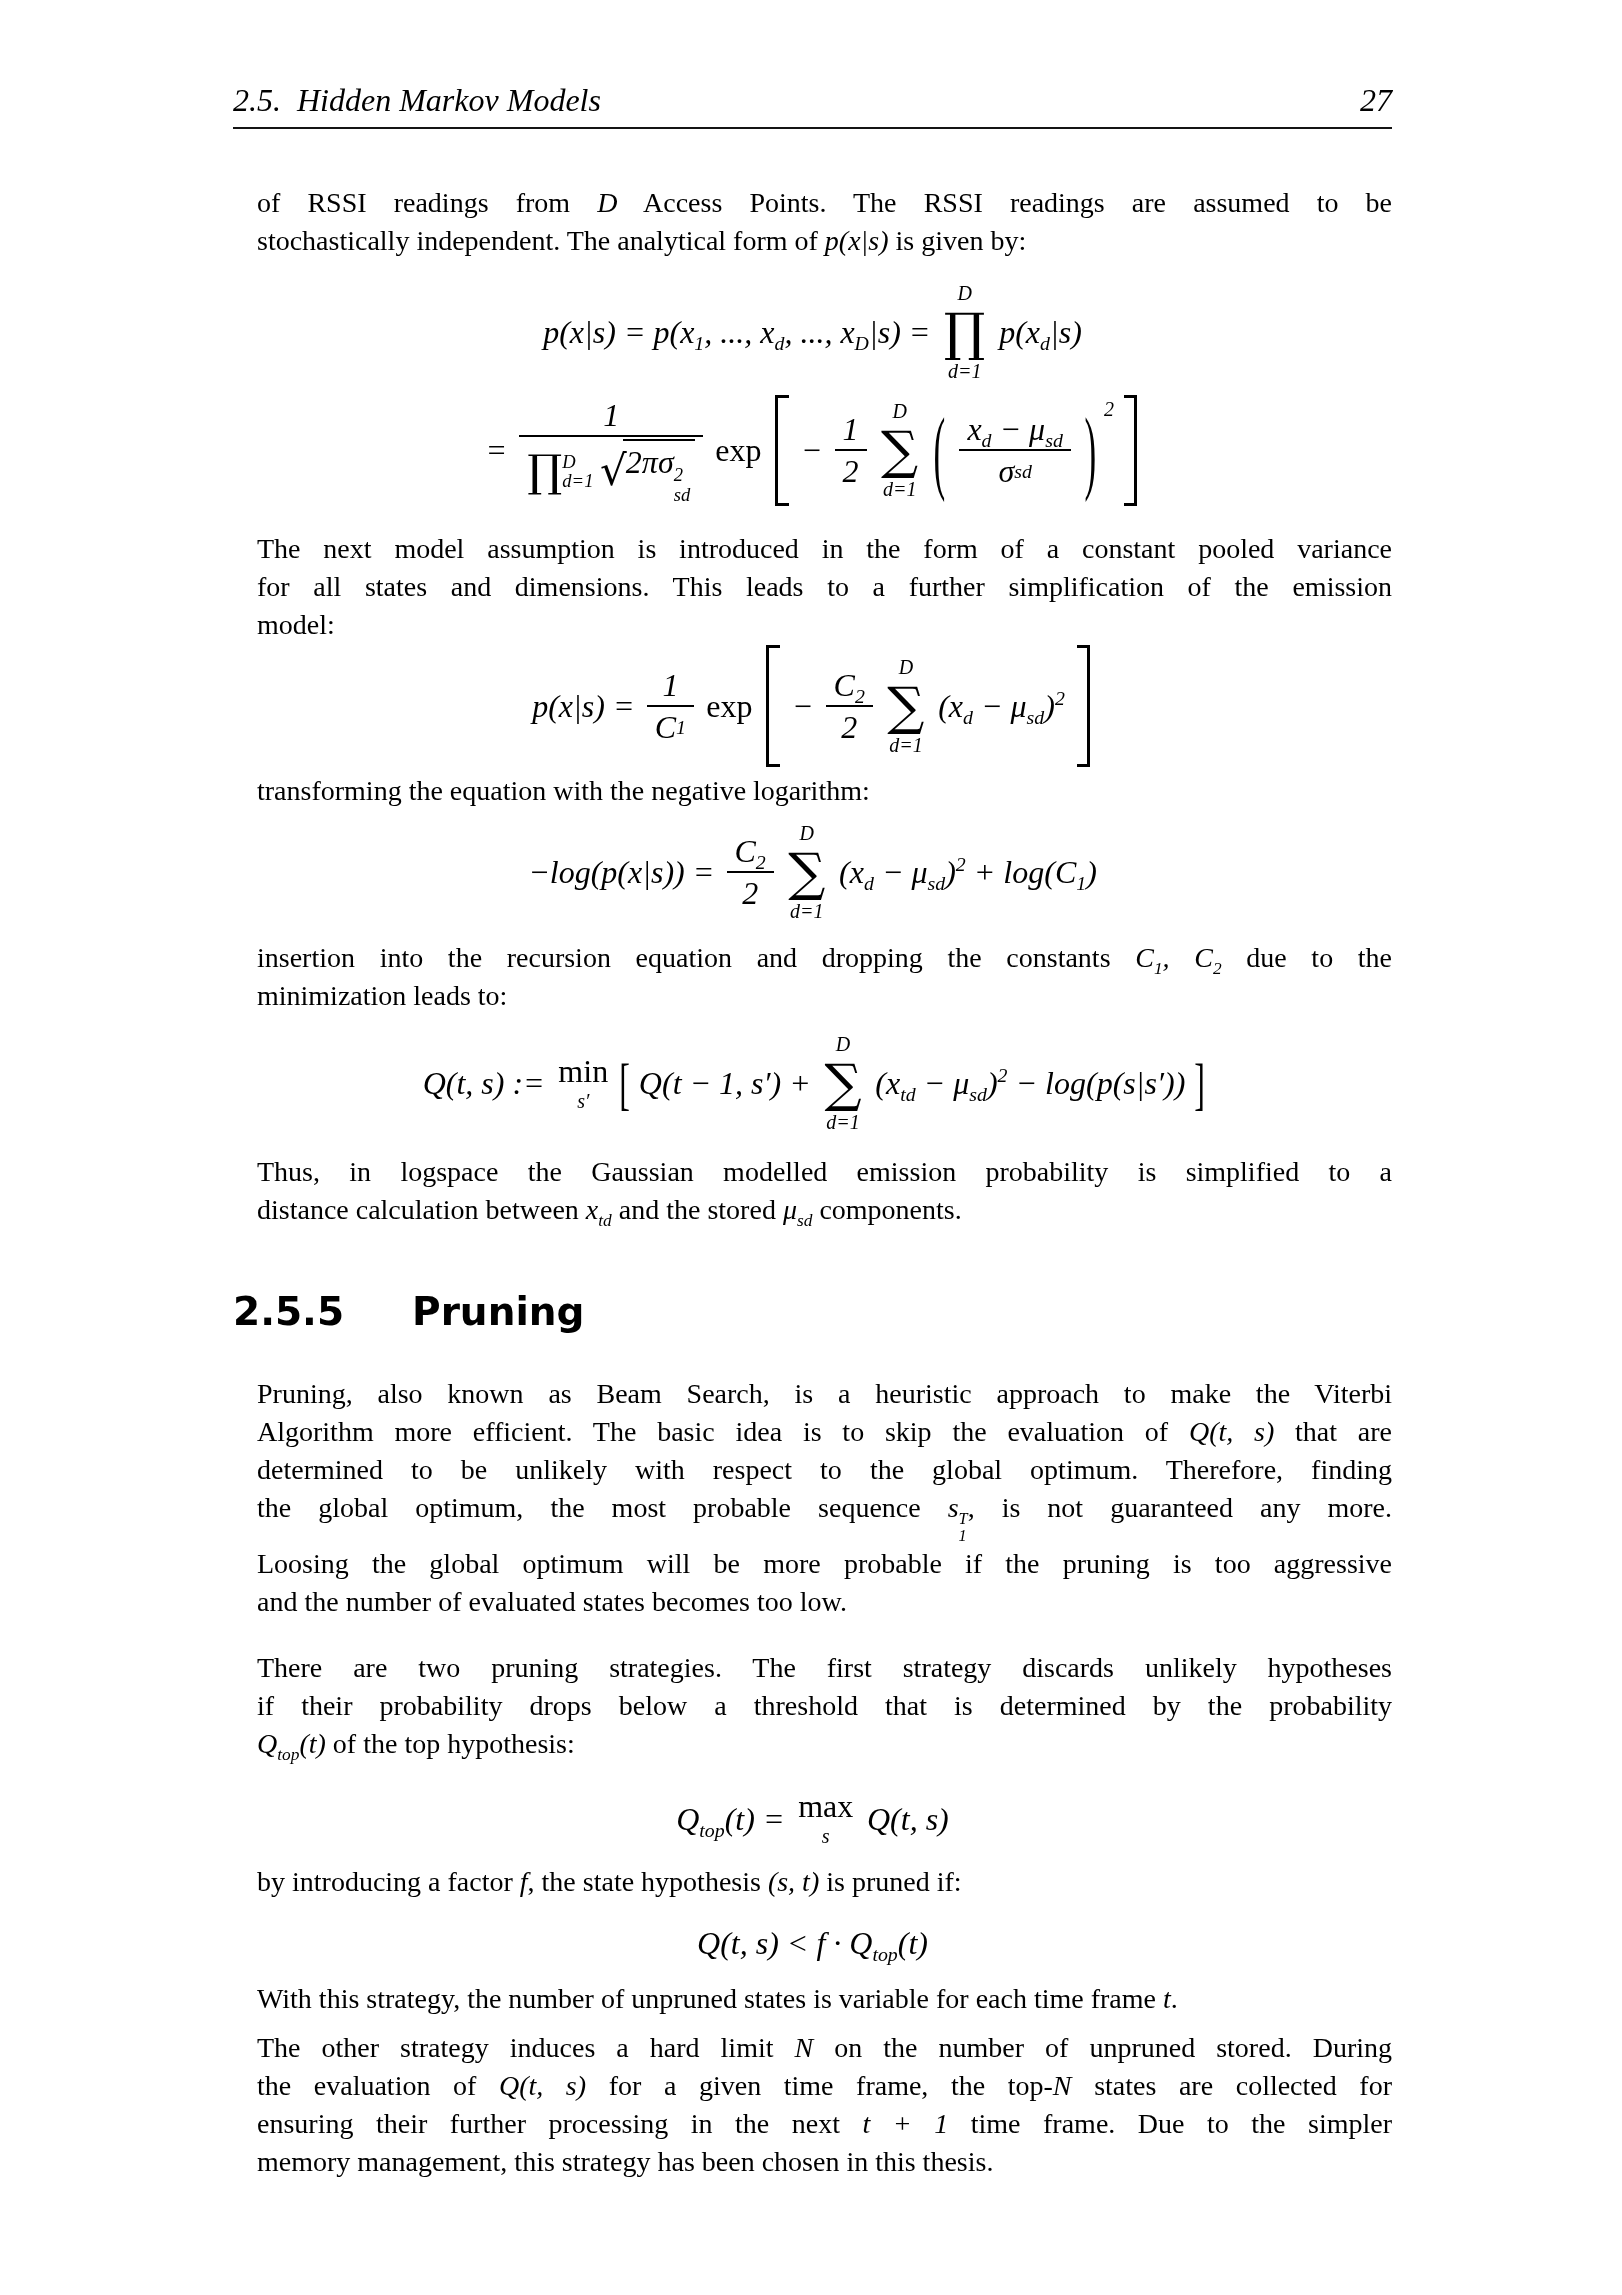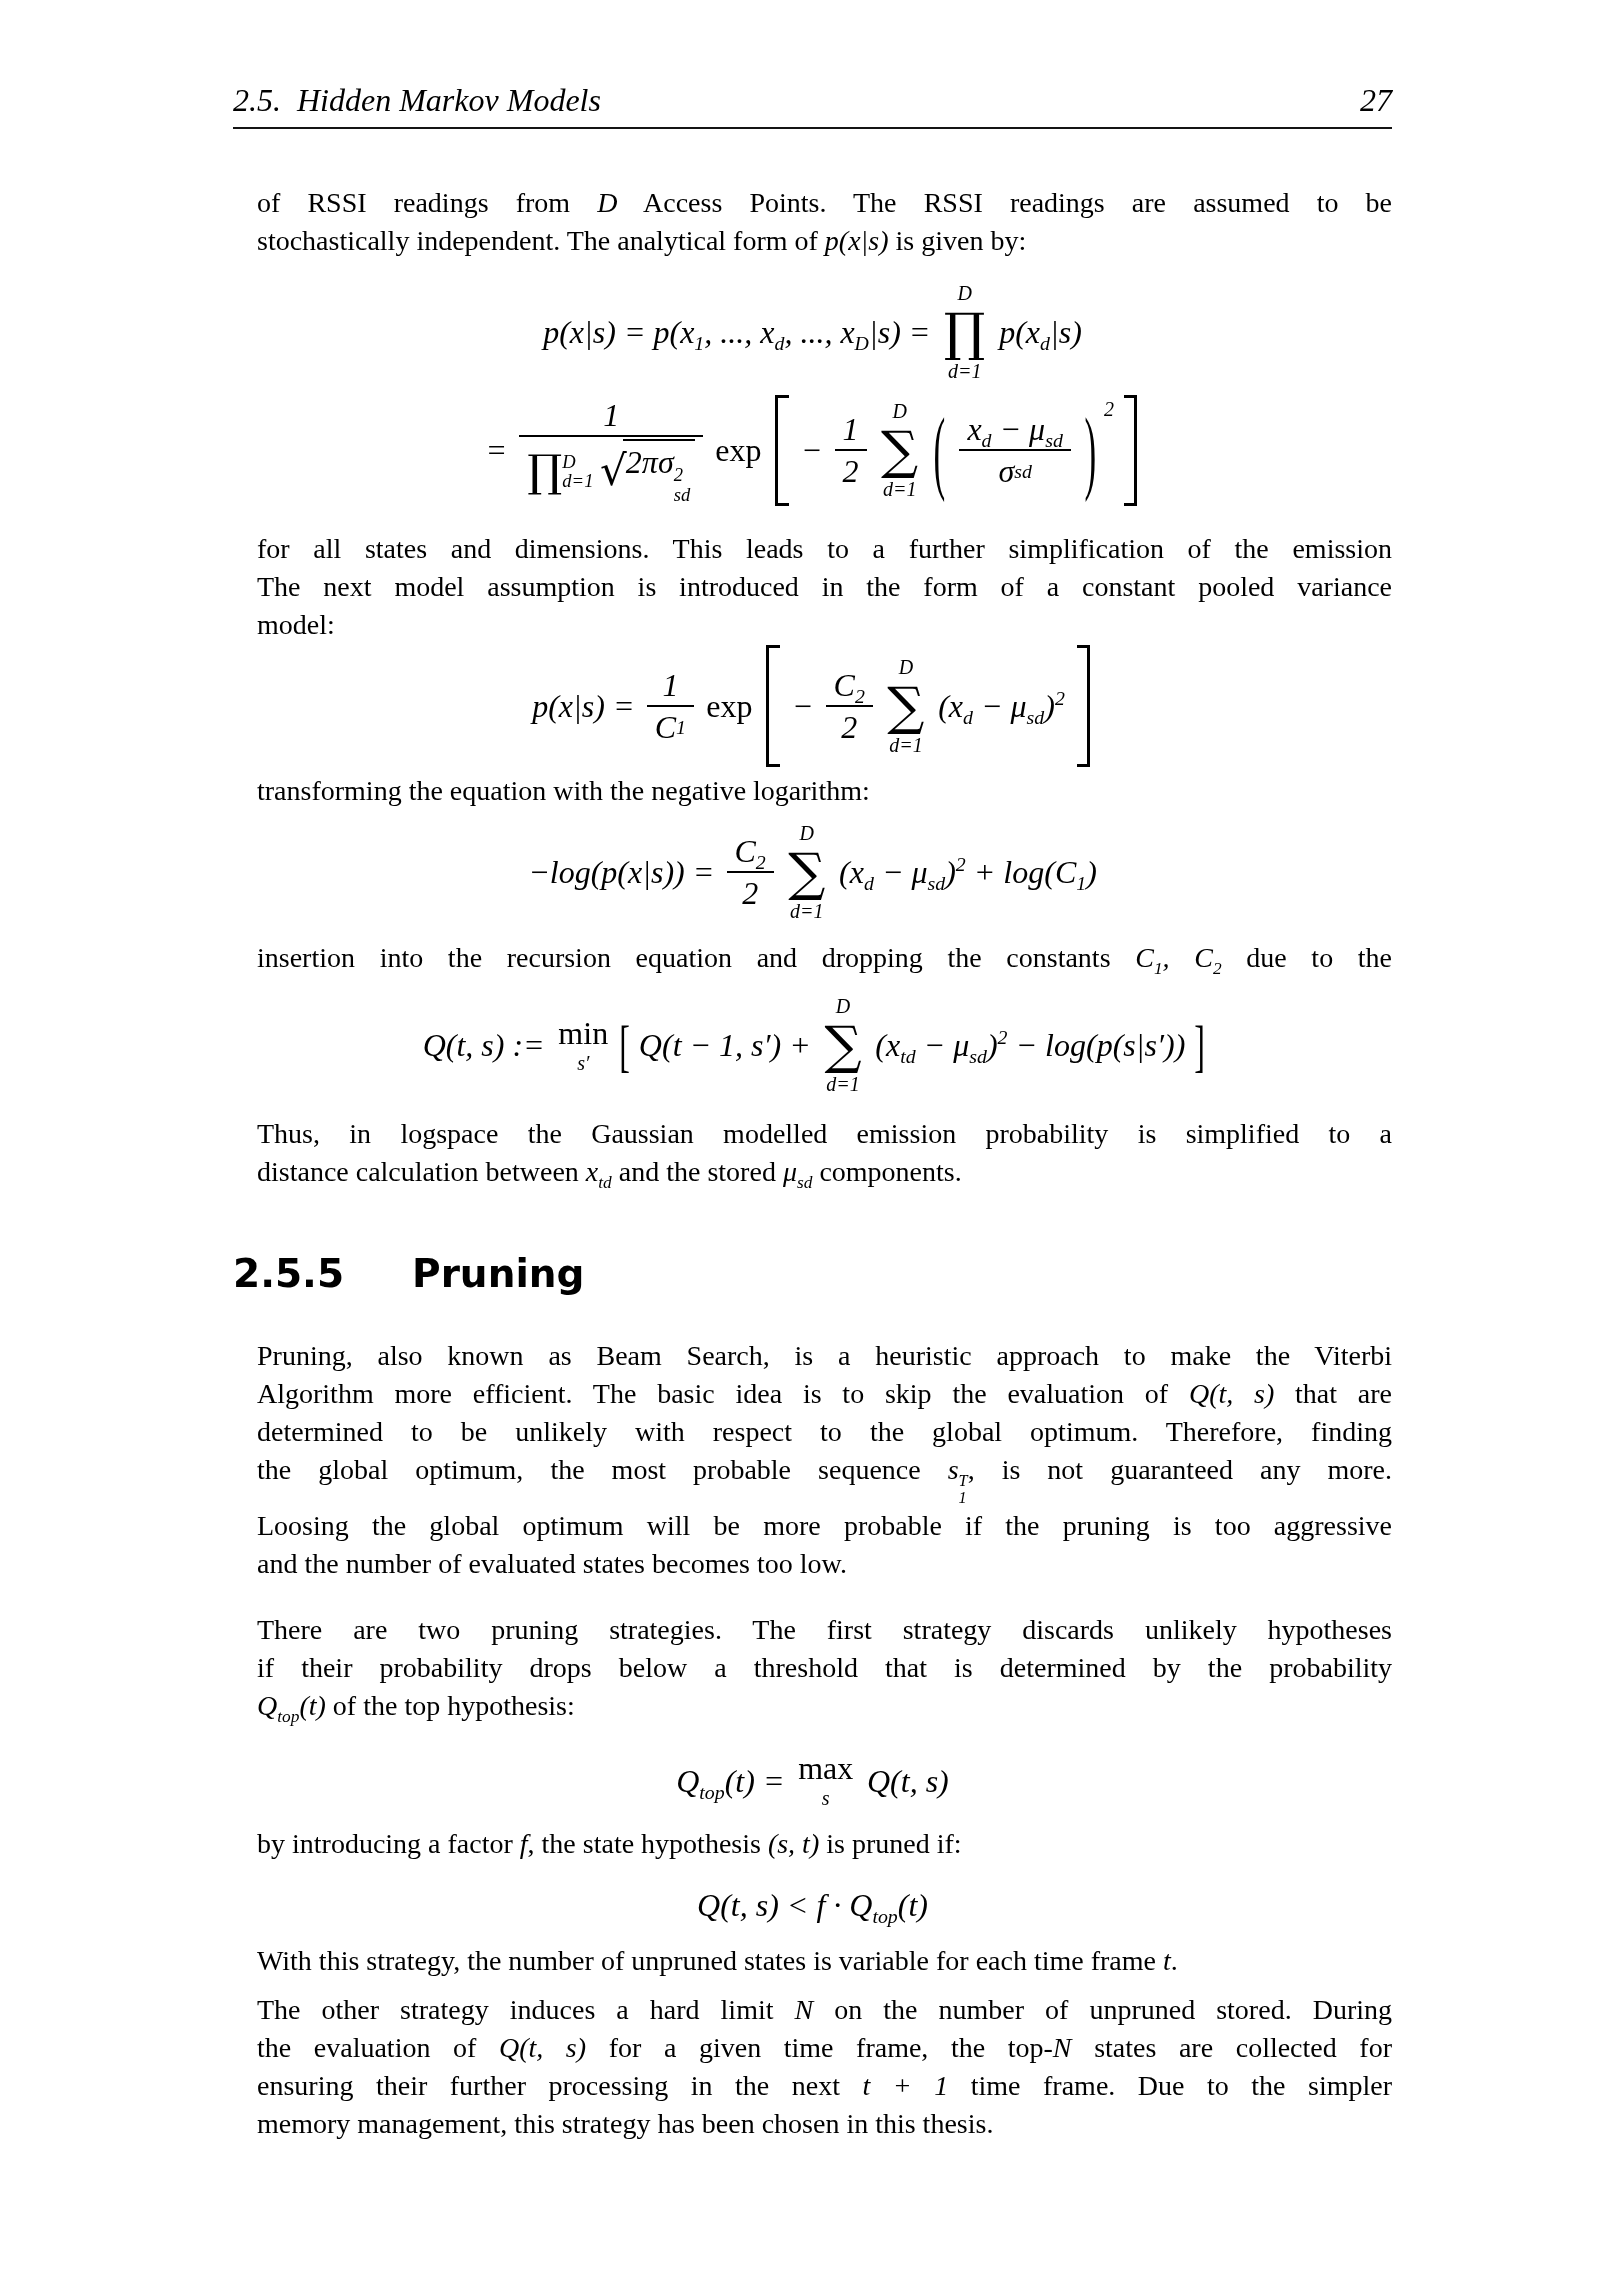--- a/index.html
+++ b/index.html
@@ -138,22 +138,22 @@
               <sub>sd</sub>
             </span>
         </span>
         <span class="bigp">)</span>
         <span class="psup">2</span>
         <span class="rbk"></span>
       </div>
     </div>
 
     <div class="para" id="p2">
+      <div class="ln"><span>The next model assumption is introduced in the form of a constant pooled variance</span></div>
       <div class="ln"><span>for all states and dimensions. This leads to a further simplification of the emission</span></div>
-      <div class="ln"><span>The next model assumption is introduced in the form of a constant pooled variance</span></div>
       <div class="ln last"><span>model:</span></div>
     </div>
 
     <div class="eq" id="eq2">
       <span class="grp">p(x|s) =</span>
       <span class="frac">
           <span class="fnum">1</span>
           <span class="fbar"></span>
           <span class="fden">
             <span>C</span>
@@ -191,20 +191,21 @@
       <span class="bigop">
           <span class="blim">D</span>
           <span class="bop">∑</span>
           <span class="blim">d=1</span>
         </span>
       <span class="grp"><span>(x</span><sub>d</sub><span> − μ</span><sub>sd</sub><span>)</span><sup>2</sup><span> + log(C</span><sub>1</sub><span>)</span></span>
     </div>
 
     <div class="para" id="p4">
       <div class="ln"><span>insertion into the recursion equation and dropping the constants </span><span class="m">C</span><sub>1</sub><span class="m">, C</span><sub>2</sub><span> due to the</span></div>
+      <div class="ln last"><span>minimization leads to:</span></div>
     </div>
 
     <div class="eq" id="eq4">
       <span class="grp">Q(t, s) :=</span>
       <span class="limop">
           <span class="lname">min</span>
           <span class="lunder">s′</span>
         </span>
       <span class="mbk">[</span>
       <span class="grp">Q(t − 1, s′) +</span>

